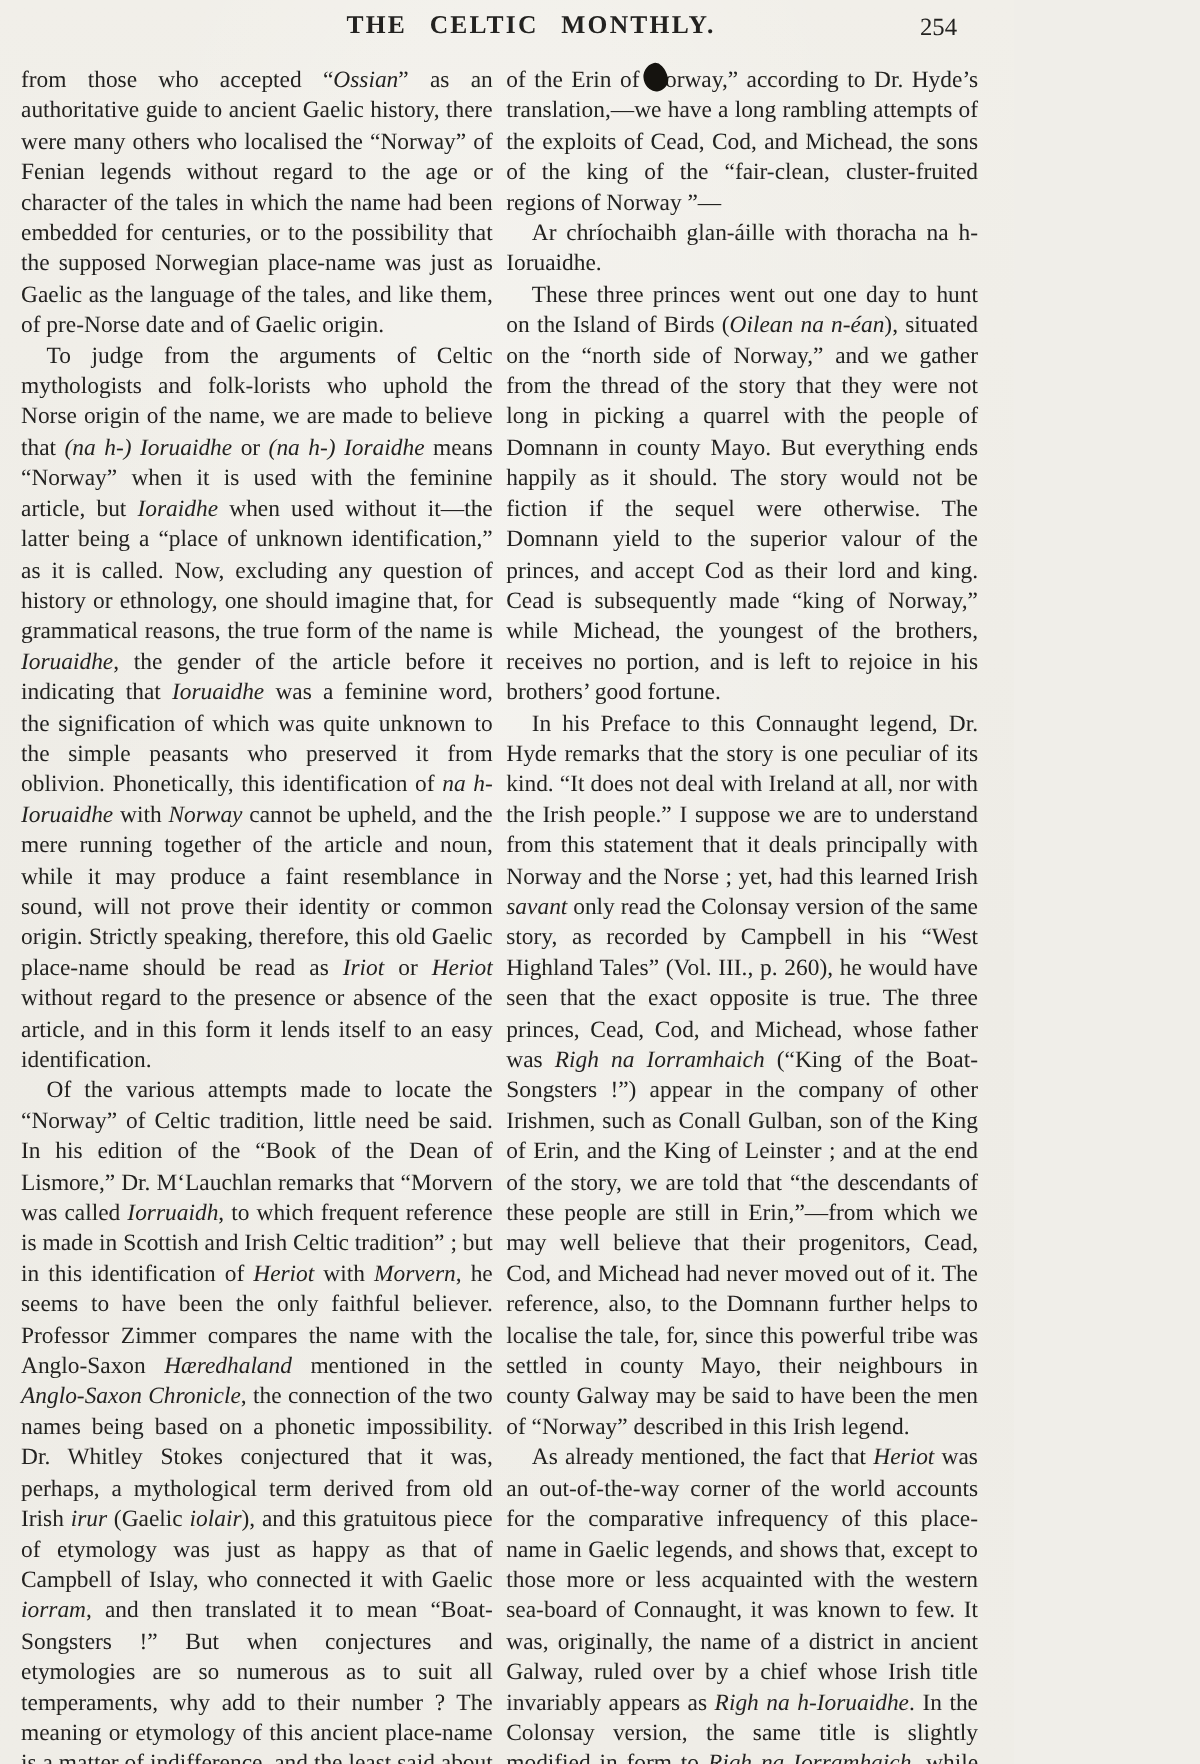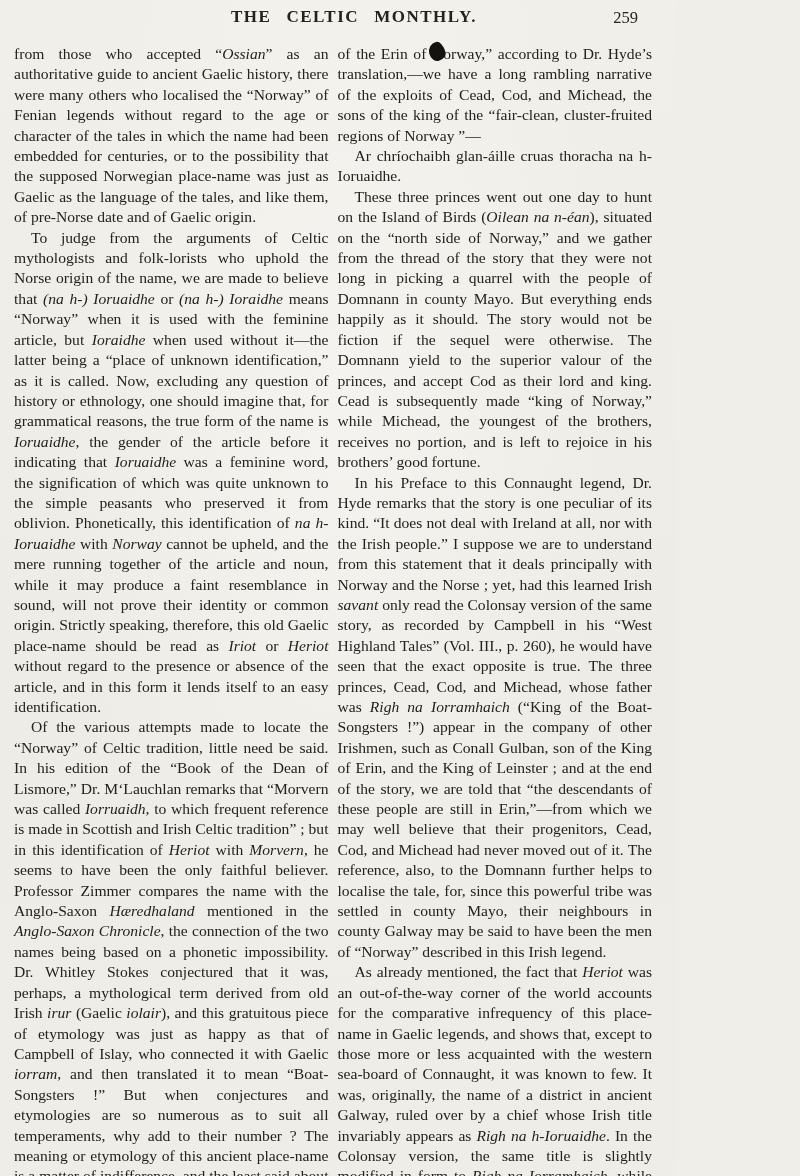--- a/index.html
+++ b/index.html
@@ -79,30 +79,30 @@
     border-radius: 58% 42% 52% 48% / 50% 62% 38% 50%;
     transform: rotate(-14deg);
   }
 </style>
 </head>
 <body style="background: rgb(240, 238, 233); color: rgb(35, 34, 32);">
 
 <div class="page">
   <div class="page-header">
     <div class="journal-title">THE CELTIC MONTHLY.</div>
-    <div class="page-number">259</div>
+    <div class="page-number">254</div>
   </div>
   <div class="columns">
     <div class="col">
         <p><span>from those who accepted “</span><i>Ossian</i><span>” as an authoritative guide to ancient Gaelic history, there were many others who localised the “Norway” of Fenian legends without regard to the age or character of the tales in which the name had been embedded for centuries, or to the possibility that the supposed Norwegian place-name was just as Gaelic as the language of the tales, and like them, of pre-Norse date and of Gaelic origin.</span></p>
         <p class="indent"><span>To judge from the arguments of Celtic mythologists and folk-lorists who uphold the Norse origin of the name, we are made to believe that </span><i>(na h-) Ioruaidhe</i><span> or </span><i>(na h-) Ioraidhe</i><span> means “Norway” when it is used with the feminine article, but </span><i>Ioraidhe</i><span> when used without it—the latter being a “place of unknown identification,” as it is called. Now, excluding any question of history or ethnology, one should imagine that, for grammatical reasons, the true form of the name is </span><i>Ioruaidhe</i><span>, the gender of the article before it indicating that </span><i>Ioruaidhe</i><span> was a feminine word, the signification of which was quite unknown to the simple peasants who preserved it from oblivion. Phonetically, this identification of </span><i>na h-Ioruaidhe</i><span> with </span><i>Norway</i><span> cannot be upheld, and the mere running together of the article and noun, while it may produce a faint resemblance in sound, will not prove their identity or common origin. Strictly speaking, therefore, this old Gaelic place-name should be read as </span><i>Iriot</i><span> or </span><i>Heriot</i><span> without regard to the presence or absence of the article, and in this form it lends itself to an easy identification.</span></p>
         <p class="indent"><span>Of the various attempts made to locate the “Norway” of Celtic tradition, little need be said. In his edition of the “Book of the Dean of Lismore,” Dr. M‘Lauchlan remarks that “Morvern was called </span><i>Iorruaidh</i><span>, to which frequent reference is made in Scottish and Irish Celtic tradition” ; but in this identification of </span><i>Heriot</i><span> with </span><i>Morvern</i><span>, he seems to have been the only faithful believer. Professor Zimmer compares the name with the Anglo-Saxon </span><i>Hæredhaland</i><span> mentioned in the </span><i>Anglo-Saxon Chronicle</i><span>, the connection of the two names being based on a phonetic impossibility. Dr. Whitley Stokes conjectured that it was, perhaps, a mythological term derived from old Irish </span><i>irur</i><span> (Gaelic </span><i>iolair</i><span>), and this gratuitous piece of etymology was just as happy as that of Campbell of Islay, who connected it with Gaelic </span><i>iorram</i><span>, and then translated it to mean “Boat-Songsters !” But when conjectures and etymologies are so numerous as to suit all temperaments, why add to their number ? The meaning or etymology of this ancient place-name is a matter of indifference, and the least said about either, the better will it be in the cause of truth and righteousness.</span></p>
         <p class="indent"><span>In the King story of </span><i>Lismore Cloinne na Righ h-Ioruaidhe</i><span>—“The Inverness of the Children</span></p>
       </div>
     <div class="col">
-        <p><span>of the Erin of </span><span class="inkblot">N</span><span>orway,” according to Dr. Hyde’s translation,—we have a long rambling narrative of the exploits of Cead, Cod, and Michead, the sons of the king of the “fair-clean, cluster-fruited regions of Norway ”—</span></p>
-        <p class="indent"><span>Ar chríochaibh glan-áille cruas thoracha na h-Ioruaidhe.</span></p>
+        <p><span>of the Erin of </span><span class="inkblot">N</span><span>orway,” according to Dr. Hyde’s translation,—we have a long rambling attempts of the exploits of Cead, Cod, and Michead, the sons of the king of the “fair-clean, cluster-fruited regions of Norway ”—</span></p>
+        <p class="indent"><span>Ar chríochaibh glan-áille with thoracha na h-Ioruaidhe.</span></p>
         <p class="indent"><span>These three princes went out one day to hunt on the Island of Birds (</span><i>Oilean na n-éan</i><span>), situated on the “north side of Norway,” and we gather from the thread of the story that they were not long in picking a quarrel with the people of Domnann in county Mayo. But everything ends happily as it should. The story would not be fiction if the sequel were otherwise. The Domnann yield to the superior valour of the princes, and accept Cod as their lord and king. Cead is subsequently made “king of Norway,” while Michead, the youngest of the brothers, receives no portion, and is left to rejoice in his brothers’ good fortune.</span></p>
         <p class="indent"><span>In his Preface to this Connaught legend, Dr. Hyde remarks that the story is one peculiar of its kind. “It does not deal with Ireland at all, nor with the Irish people.” I suppose we are to understand from this statement that it deals principally with Norway and the Norse ; yet, had this learned Irish </span><i>savant</i><span> only read the Colonsay version of the same story, as recorded by Campbell in his “West Highland Tales” (Vol. III., p. 260), he would have seen that the exact opposite is true. The three princes, Cead, Cod, and Michead, whose father was </span><i>Righ na Iorramhaich</i><span> (“King of the Boat-Songsters !”) appear in the company of other Irishmen, such as Conall Gulban, son of the King of Erin, and the King of Leinster ; and at the end of the story, we are told that “the descendants of these people are still in Erin,”—from which we may well believe that their progenitors, Cead, Cod, and Michead had never moved out of it. The reference, also, to the Domnann further helps to localise the tale, for, since this powerful tribe was settled in county Mayo, their neighbours in county Galway may be said to have been the men of “Norway” described in this Irish legend.</span></p>
         <p class="indent"><span>As already mentioned, the fact that </span><i>Heriot</i><span> was an out-of-the-way corner of the world accounts for the comparative infrequency of this place-name in Gaelic legends, and shows that, except to those more or less acquainted with the western sea-board of Connaught, it was known to few. It was, originally, the name of a district in ancient Galway, ruled over by a chief whose Irish title invariably appears as </span><i>Righ na h-Ioruaidhe</i><span>. In the Colonsay version, the same title is slightly modified in form to </span><i>Righ na Iorramhaich</i><span>, while in an Inverness version referred to by Campbell, the name</span></p>
       </div>
   </div>
 </div>
 
 </body></html>

